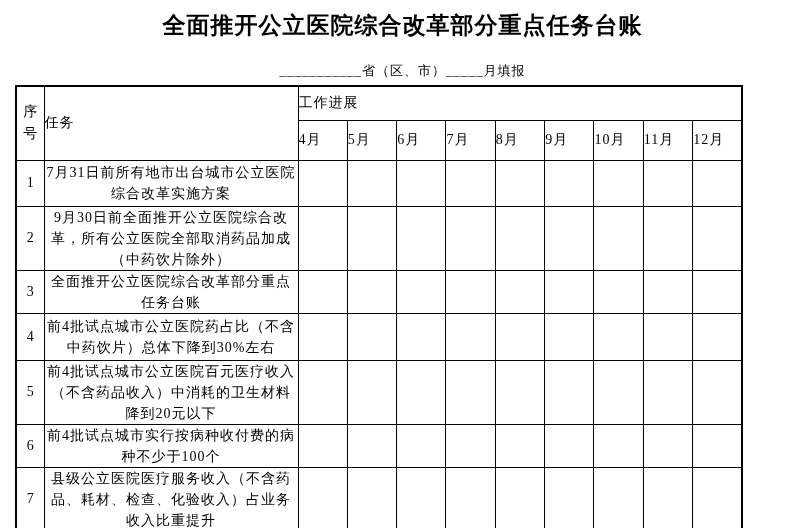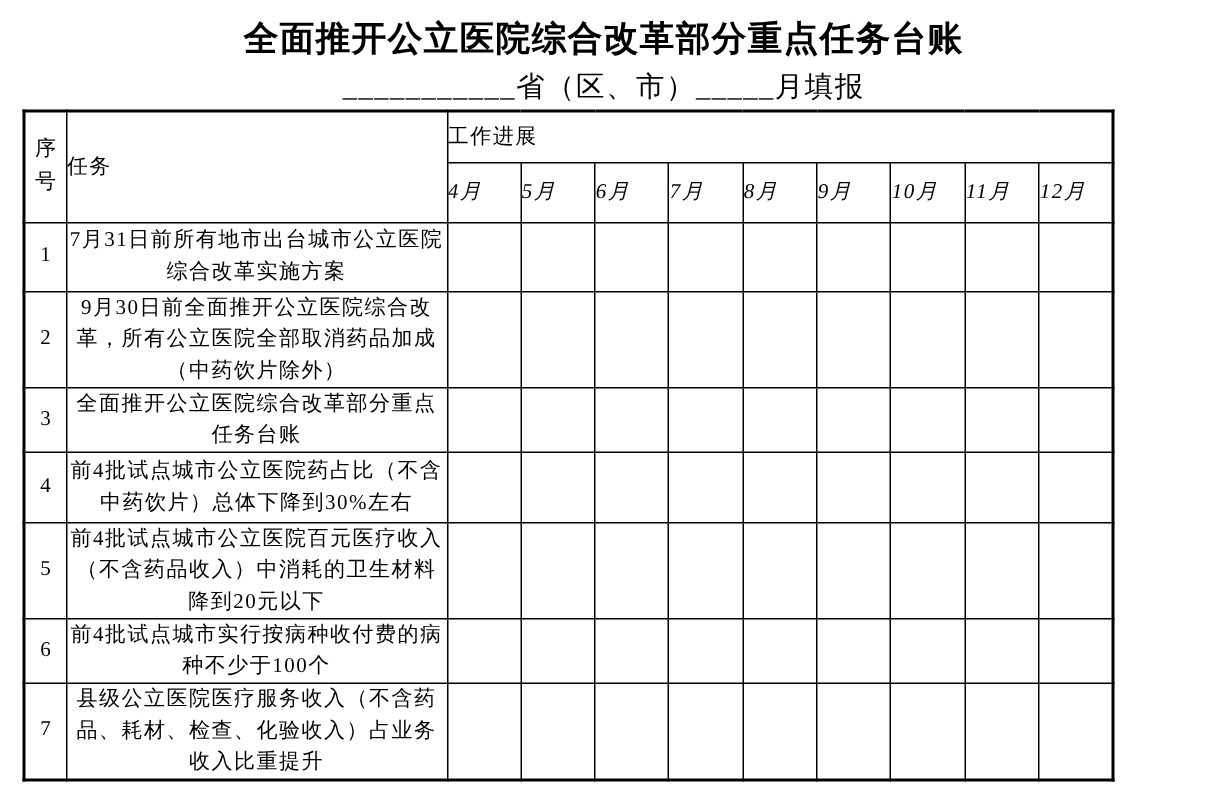--- a/index.html
+++ b/index.html
@@ -20,24 +20,24 @@
     margin: 0;
     padding-top: 11px;
     text-align: center;
     font-size: 23px;
     font-weight: bold;
     letter-spacing: 1px;
     line-height: 30px;
   }
   .subtitle {
     text-align: center;
-    font-size: 19px;
+    font-size: 13px;
     letter-spacing: 1px;
     line-height: 23px;
-    margin-top: 6px;
+    margin-top: 18px;
     white-space: nowrap;
   }
   table.ledger {
     border-collapse: collapse;
     table-layout: fixed;
     width: 728px;
     margin-left: 15px;
     margin-top: 3px;
     border: 2px solid #000000;
   }
@@ -56,21 +56,21 @@
     line-height: 22px;
     word-break: break-all;
     padding: 0 2px;
   }
   th.h-task, th.h-progress, th.h-month {
     text-align: left;
     vertical-align: middle;
     letter-spacing: 1px;
   }
   tr.hr1 { height: 34px; }
-  tr.hr2 { height: 40px; font-style: italic; }
+  tr.hr2 { height: 40px; }
   td.seq {
     text-align: center;
     vertical-align: middle;
   }
   td.task {
     text-align: center;
     vertical-align: middle;
     padding: 1px 4px;
     line-height: 21px;
     letter-spacing: 1px;

